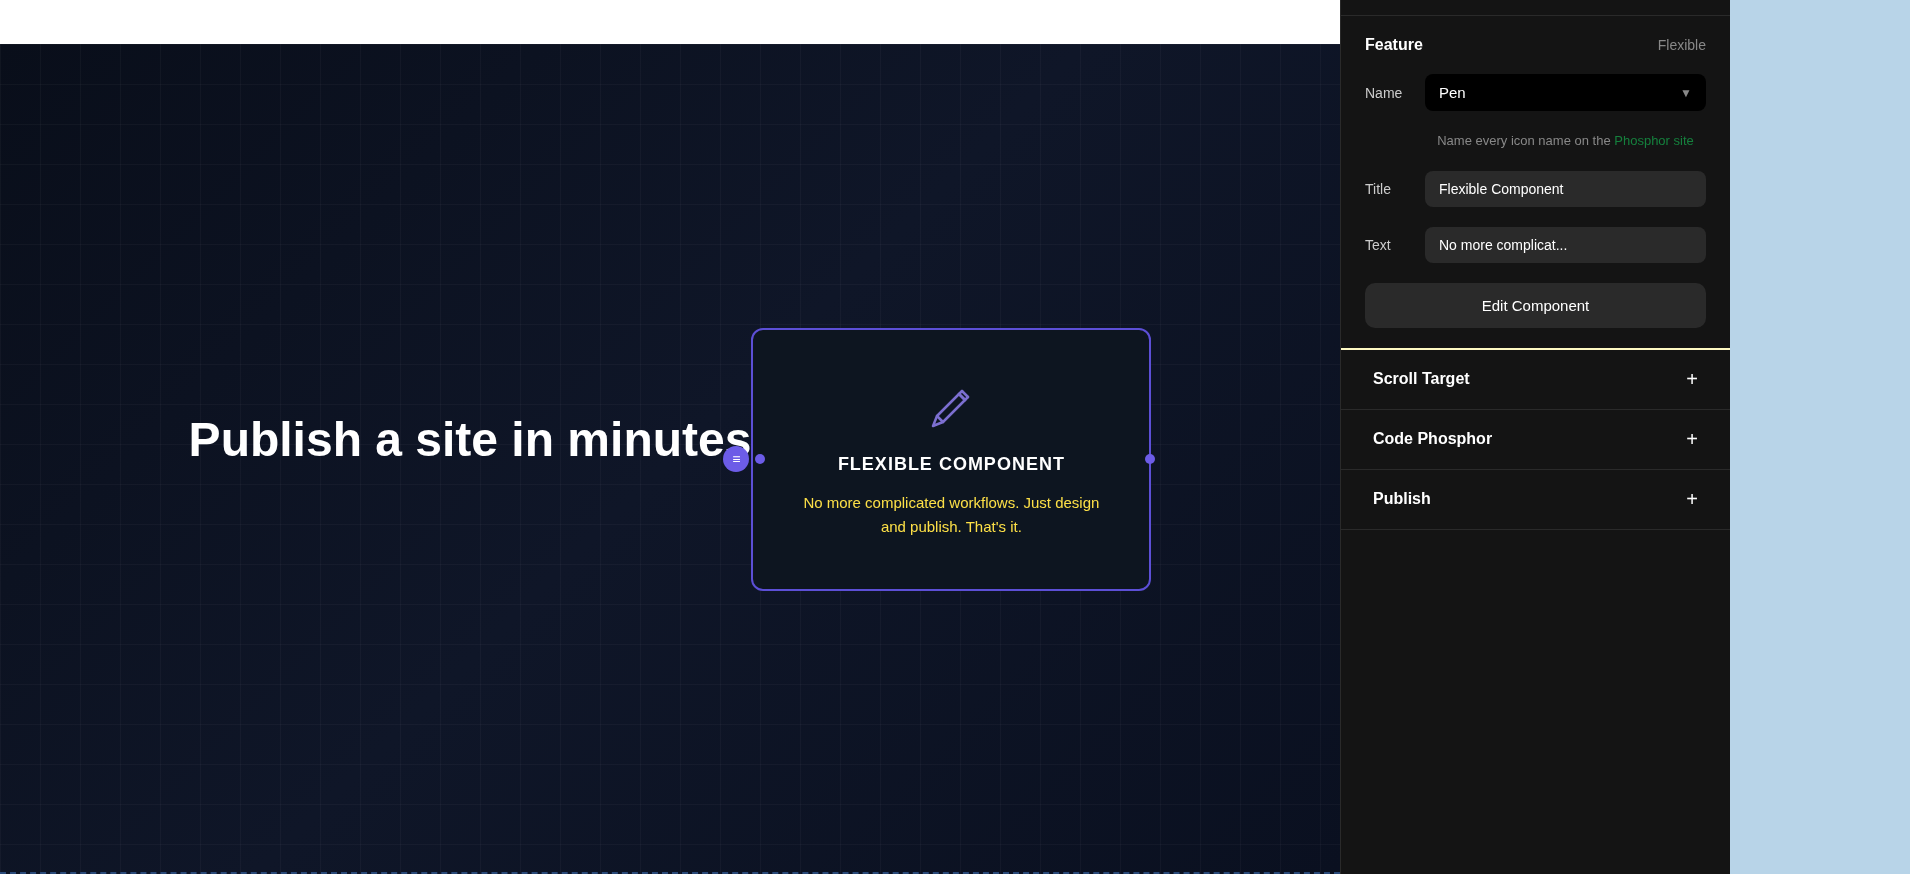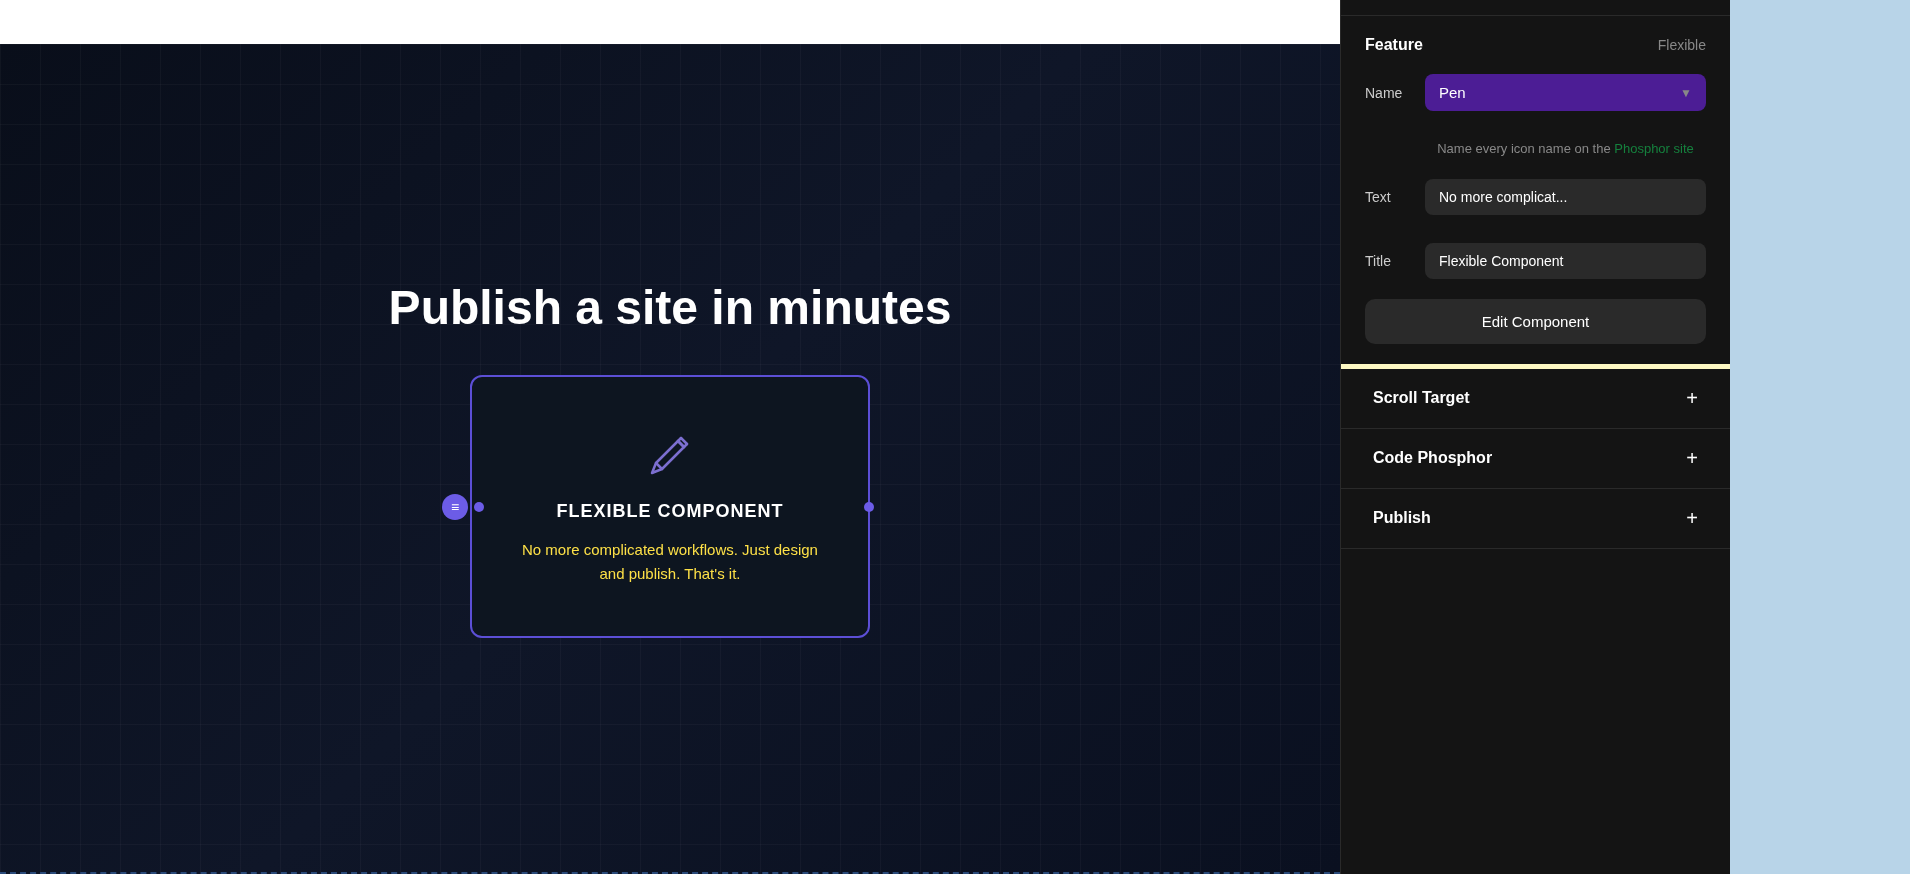--- a/index.html
+++ b/index.html
@@ -11,21 +11,21 @@
       overflow: hidden;
     }
 
     
     .canvas-area {
       flex: 1;
       background: #0d1117;
       background: linear-gradient(135deg, #090e1a 0%, #0f1628 50%, #0a1020 100%);
       position: relative;
       display: flex;
-      flex-direction: column;
+      flex-direction: row;
       align-items: center;
       justify-content: center;
       overflow: hidden;
       margin-top: 44px;
     }
 
     .canvas-area::before {
       content: '';
       position: absolute;
       top: 0; left: 0; right: 0; bottom: 0;
@@ -140,21 +140,21 @@
       background: #141414;
       border-left: 1px solid #2a2a2a;
       display: flex;
       flex-direction: column;
       overflow-y: auto;
       flex-shrink: 0;
     }
 
     .panel-section {
       padding: 20px 24px;
-      border-bottom: 5px solid #fef9c3;
+      border-bottom: 2px solid #fef9c3;
     }
 
     .panel-section:first-child {
       padding-top: 16px;
       padding-bottom: 16px;
     }
 
     .section-header-with-margin {
       display: flex;
       align-items: center;
@@ -177,38 +177,38 @@
       color: #ffffff;
       font-size: 20px;
       font-weight: 300;
       cursor: pointer;
     }
 
     
     .form-row {
       display: flex;
       align-items: center;
-      margin-bottom: 28px;
+      margin-bottom: 20px;
     }
 
     .form-row:last-of-type {
       margin-bottom: 0;
     }
 
     .form-label {
       color: #cccccc;
       font-size: 14px;
       width: 60px;
       flex-shrink: 0;
     }
 
     
     .name-dropdown {
       flex: 1;
-      background: #4c1d95;
+      background: #000000;
       border: none;
       border-radius: 8px;
       padding: 10px 14px;
       color: #ffffff;
       font-size: 15px;
       display: flex;
       align-items: center;
       justify-content: space-between;
       cursor: pointer;
     }
@@ -341,28 +341,28 @@
       </div>
     </div>
 
     
     <div class="hint-text">
       <span>Name every icon name on the </span><a href="#">Phosphor site</a>
     </div>
 
     
     <div class="form-row">
+      <span class="form-label">Title</span>
+      <div class="text-input">Flexible Component</div>
+    </div>
+
+    
+    <div class="form-row">
       <span class="form-label">Text</span>
       <div class="text-input">No more complicat...</div>
-    </div>
-
-    
-    <div class="form-row">
-      <span class="form-label">Title</span>
-      <div class="text-input">Flexible Component</div>
     </div>
 
     
     <button class="edit-component-btn">Edit Component</button>
   </div>
 
   <div class="collapsible-section">
     <span class="collapsible-title">Scroll Target</span>
     <span class="section-plus">+</span>
   </div>

